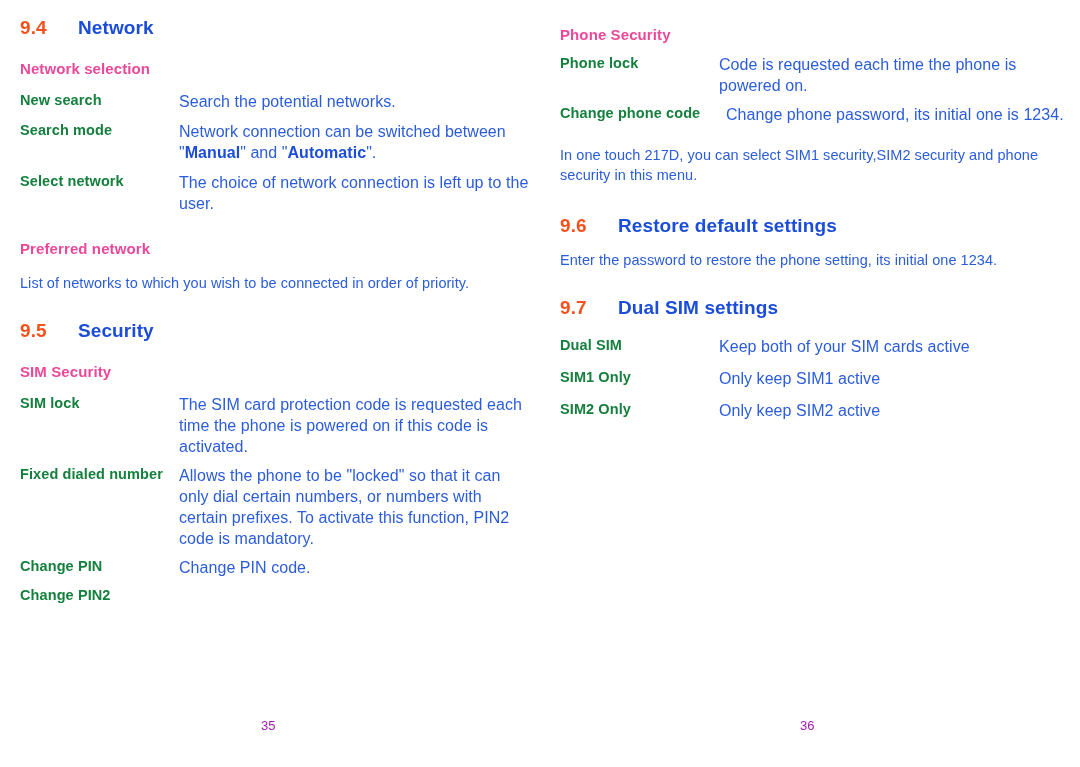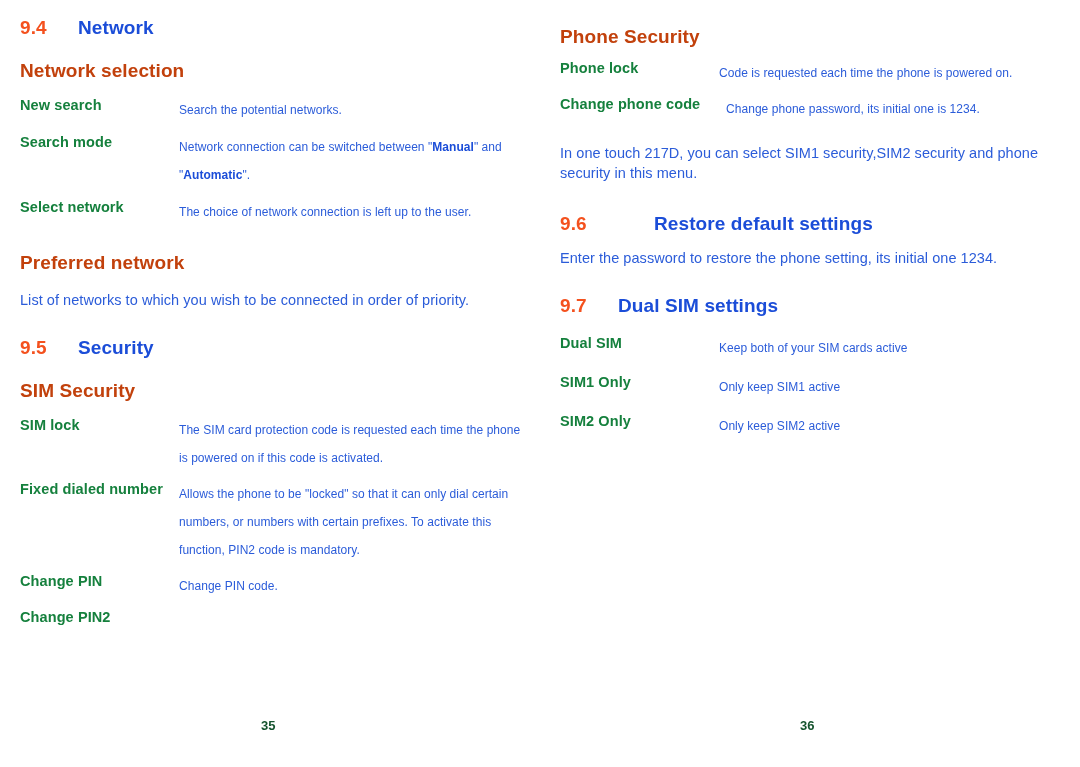--- a/index.html
+++ b/index.html
@@ -40,23 +40,23 @@
   .sec-num {
     color: #F4511E;
     width: 58px;
     flex: 0 0 58px;
   }
   .sec-title {
     color: #1B4DD8;
   }
 
   .sub-heading {
-    font-size: 19px;
-    font-weight: bold;
-    color: #c2410c;
+    font-size: 15px;
+    font-weight: bold;
+    color: #ec4899;
     letter-spacing: 0.1px;
   }
 
   
   .deflist {
     display: block;
   }
   .defrow {
     display: flex;
     align-items: flex-start;
@@ -69,55 +69,55 @@
     color: #15803d;
     line-height: 19.5px;
     letter-spacing: 0.1px;
   }
   .defterm.wide {
     flex: 0 0 166px;
     width: 166px;
   }
   .defdesc {
     flex: 1 1 auto;
-    font-size: 12px;
+    font-size: 16px;
     color: #2B5CD9;
-    line-height: 28px;
+    line-height: 21px;
     letter-spacing: 0.05px;
   }
   .defdesc b {
     color: #1B4DD8;
     font-weight: bold;
   }
 
   .para {
     font-size: 14.5px;
     color: #2B5CD9;
     line-height: 19.5px;
     letter-spacing: 0.05px;
   }
 
   
   .folio {
     position: absolute;
     bottom: 34px;
     font-size: 13px;
-    color: #14532d;
-    font-weight: bold;
+    color: #a21caf;
+    font-weight: normal;
   }
   .folio-left  { left: 261px; }
   .folio-right { left: 800px; }
   .mt-6  { margin-top: 8px; }
   .mt-9  { margin-top: 9px; }
   .mt-11 { margin-top: 11px; }
   .mt-14 { margin-top: 14px; }
   .mt-17 { margin-top: 17px; }
   .mt-21 { margin-top: 21px; }
   .mt-26 { margin-top: 26px; }
-  .mt-30 { margin-top: 30px; gap: 36px; }
+  .mt-30 { margin-top: 30px; }
 </style>
 </head>
 <body>
 
 <div class="page">
 
   <div class="column col-left">
 
     <div class="sec-heading mt-17">
       <span class="sec-num">9.4</span>

